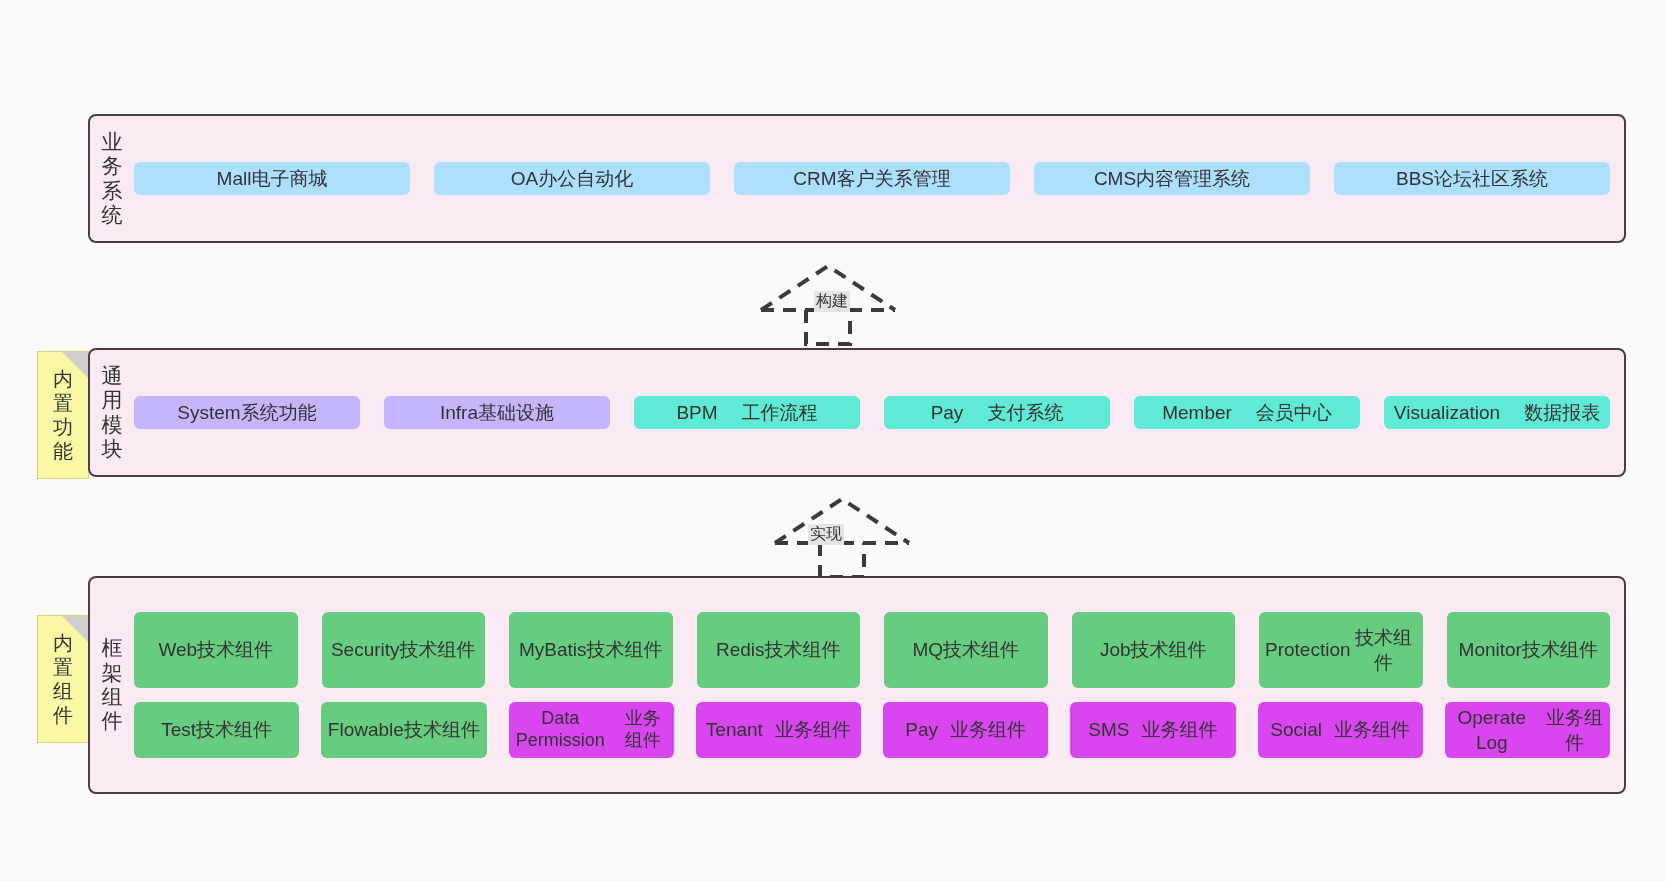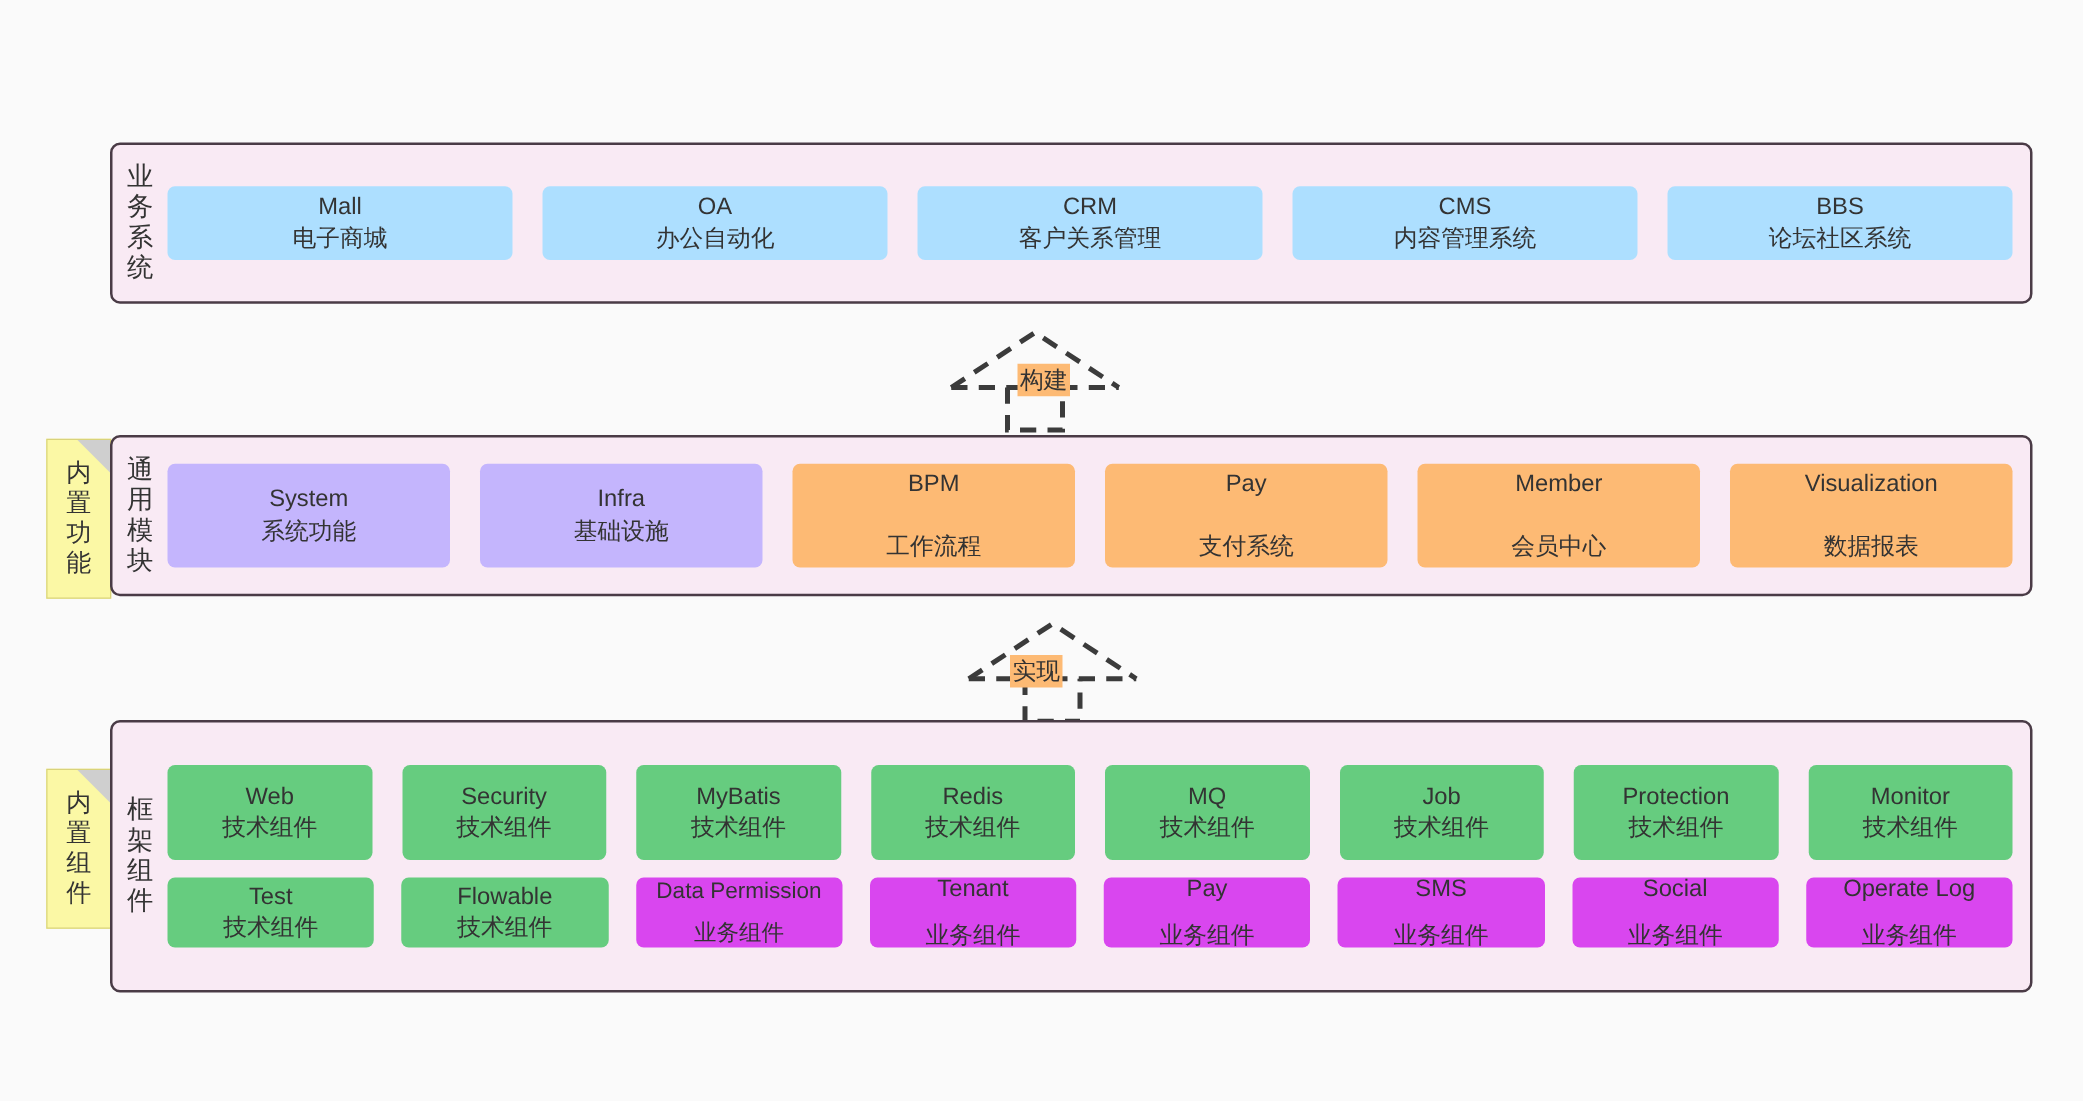--- a/index.html
+++ b/index.html
@@ -48,37 +48,36 @@
   .row{
     display:flex;
     flex-direction:row;
     gap:24px;
     align-items:stretch;
   }
   .cell{
     flex:1 1 0;
     border-radius:6px;
     display:flex;
-    flex-direction:column;
     align-items:center;
     justify-content:center;
     text-align:center;
     font-size:19px;
     line-height:1.32;
     color:#333;
     box-sizing:border-box;
     padding:4px 6px;
   }
   .cell .ttl{display:block;}
   .cell .sub{display:block;}
 
   
   .c-blue       {background:#addfff;}
   .c-red        {background:#c4b5fd;}
-  .c-pinklight  {background:#fdba74;gap:24px;}
+  .c-pinklight  {background:#5eead4;gap:24px;}
   .c-green      {background:#66cc7f;}
   .c-greenlight {background:#d946ef;gap:12px;}
 
   
   .note{
     position:absolute;
     background:#fbf8a5;
     border:1px solid #d9d37a;
     box-sizing:border-box;
     display:flex;
@@ -97,23 +96,23 @@
     width:0;height:0;
     border-top:26px solid #cfcfcf;
     border-left:26px solid transparent;
   }
 
   
   .arrow{position:absolute;}
   .arrow svg{display:block;overflow:visible;}
   .arrow-label{
     position:absolute;
-    font-size:19px;
-    color:#333;
-    background:#fdba74;
+    font-size:16px;
+    color:#333;
+    background:#e5e5e5;
     padding:0 2px;
     white-space:nowrap;
   }
 </style>
 </head>
 <body>
 
 <div class="canvas">
 
   <div class="layer" style="left:88px;top:114px;width:1538px;height:129px;">

